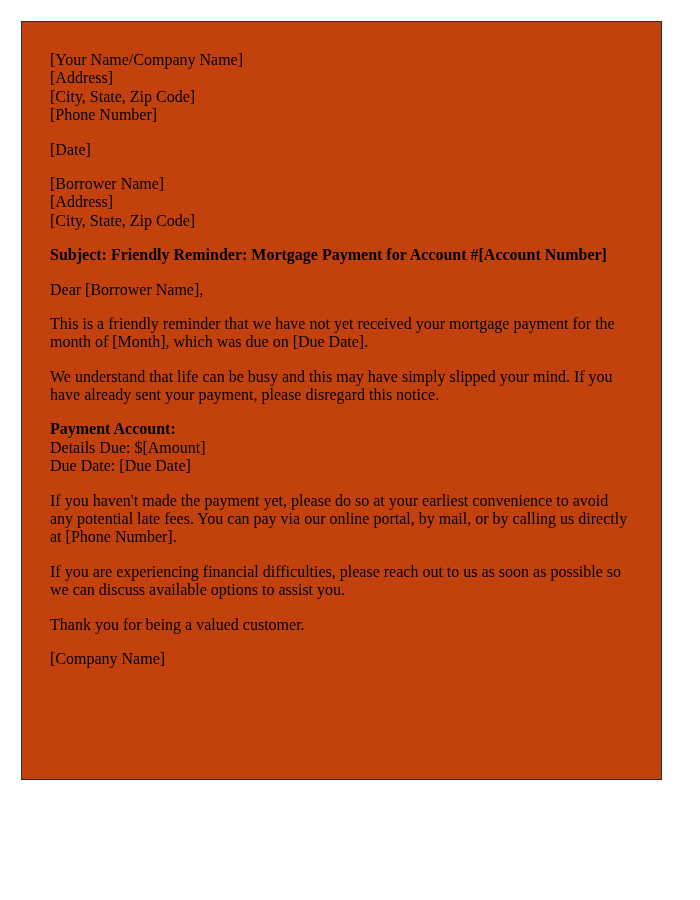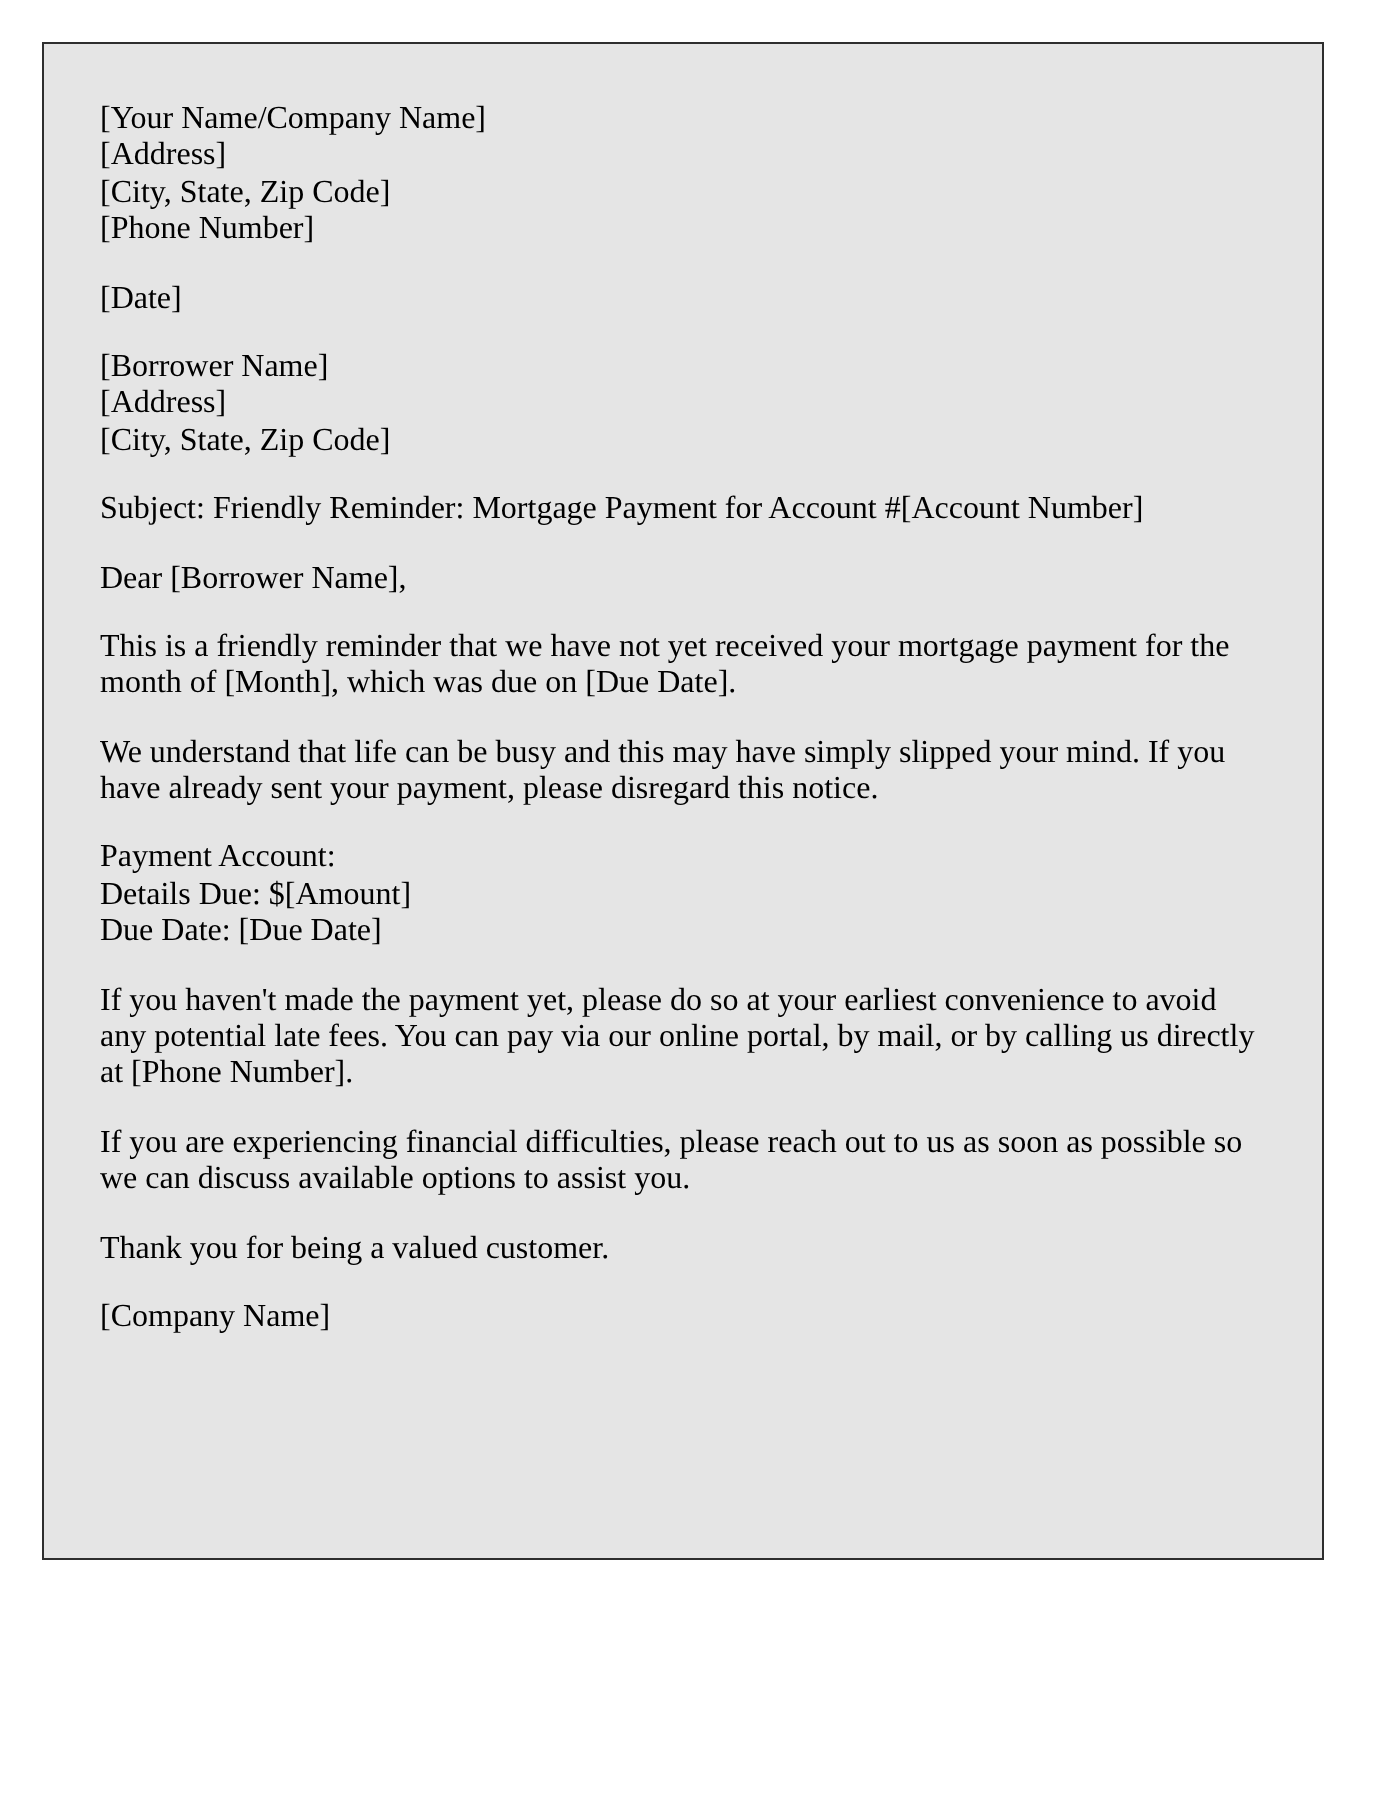--- a/index.html
+++ b/index.html
@@ -17,29 +17,29 @@
     line-height: 1.15;
     color: #000000;
   }
   .letter-border {
     position: absolute;
     left: 21px;
     top: 21px;
     width: 641px;
     height: 759px;
     border: 1px solid #2e2e2e;
-    background: #e5e5e5;
+    background: #c2410c;
     padding: 29px 30px 0 28px;
     overflow: hidden;
   }
   .block {
     margin: 0 0 16px 0;
   }
   .bold {
-    font-weight: normal;
+    font-weight: bold;
   }
 </style>
 </head>
 <body>
 
 <div class="letter-border">
 
   <div class="block">
     <div>[Your Name/Company Name]</div>
     <div>[Address]</div>

